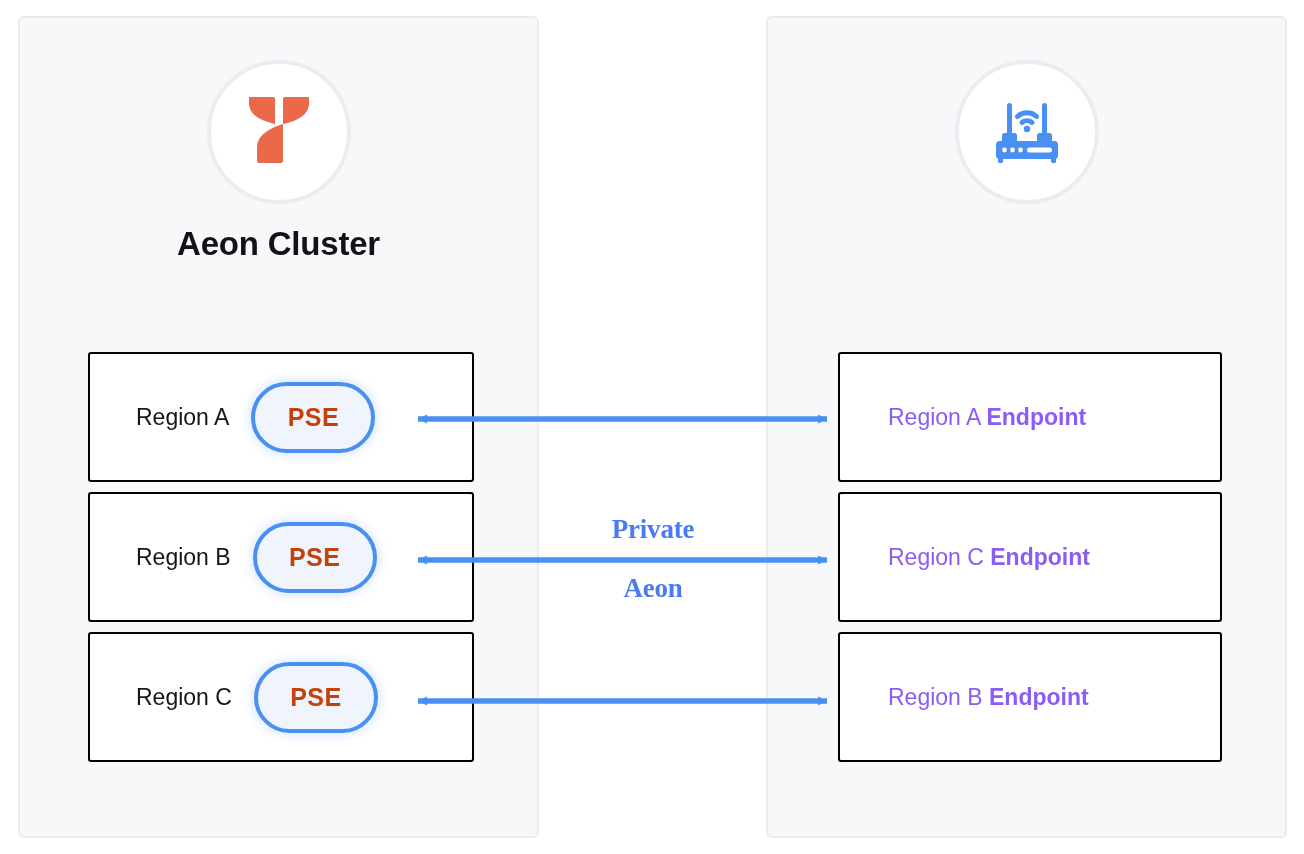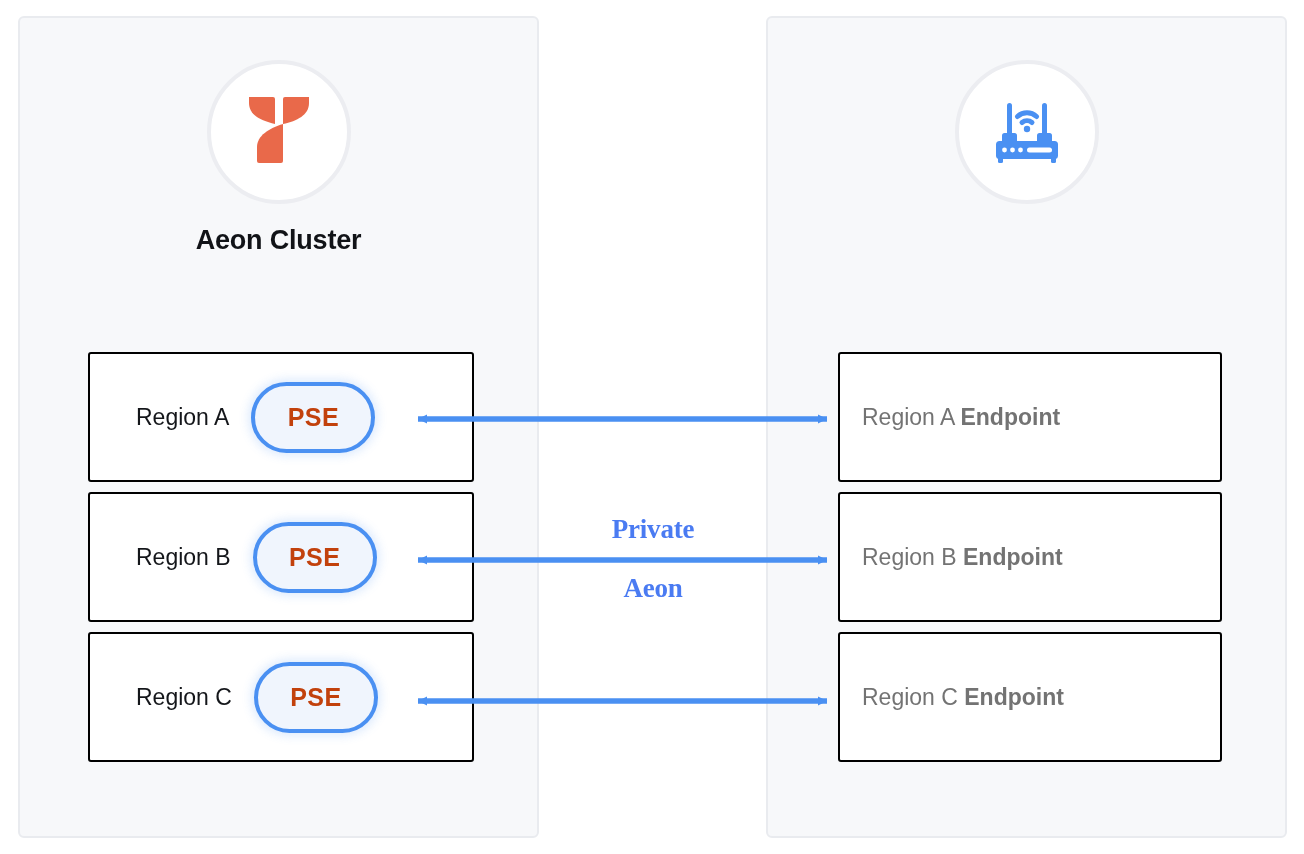--- a/index.html
+++ b/index.html
@@ -50,21 +50,21 @@
     border-radius: 50%;
     background: #ffffff;
     border: 4px solid #ecedf1;
     box-sizing: border-box;
     display: flex;
     align-items: center;
     justify-content: center;
   }
   .zone-title {
     margin-top: 22px;
-    font-size: 27px;
+    font-size: 33px;
     font-weight: bold;
     color: #111317;
     letter-spacing: -0.2px;
     line-height: 1.1;
     white-space: nowrap;
   }
 
   
   .rows {
     position: absolute;
@@ -119,24 +119,24 @@
   .pse-text {
     font-size: 25px;
     font-weight: bold;
     color: #c2410c;
     letter-spacing: 0.4px;
   }
 
   
   .row-inner-right {
     width: 100%;
-    padding-left: 22px;
+    padding-left: 48px;
     box-sizing: border-box;
     font-size: 23px;
-    color: #737373;
+    color: #8b5cf6;
     white-space: nowrap;
   }
   .row-inner-right .ep-strong {
     font-weight: bold;
   }
 
   
   .connectors {
     position: absolute;
     left: 0;
@@ -251,27 +251,27 @@
     <div class="rows right">
 
       <div class="row-box">
         <div class="row-inner-right">
           <span>Region A </span><span class="ep-strong">Endpoint</span>
         </div>
       </div>
 
       <div class="row-box">
         <div class="row-inner-right">
+          <span>Region C </span><span class="ep-strong">Endpoint</span>
+        </div>
+      </div>
+
+      <div class="row-box">
+        <div class="row-inner-right">
           <span>Region B </span><span class="ep-strong">Endpoint</span>
-        </div>
-      </div>
-
-      <div class="row-box">
-        <div class="row-inner-right">
-          <span>Region C </span><span class="ep-strong">Endpoint</span>
         </div>
       </div>
 
     </div>
   </div>
 
   <svg class="connectors" viewBox="0 0 1304 854" aria-hidden="true">
     <defs>
       <marker id="ah-right" markerWidth="10" markerHeight="10" refX="9.4" refY="5" orient="auto" markerUnits="userSpaceOnUse">
         <path d="M0 0.4 L9.6 5 L0 9.6 Z" fill="#4a90f2"></path>

